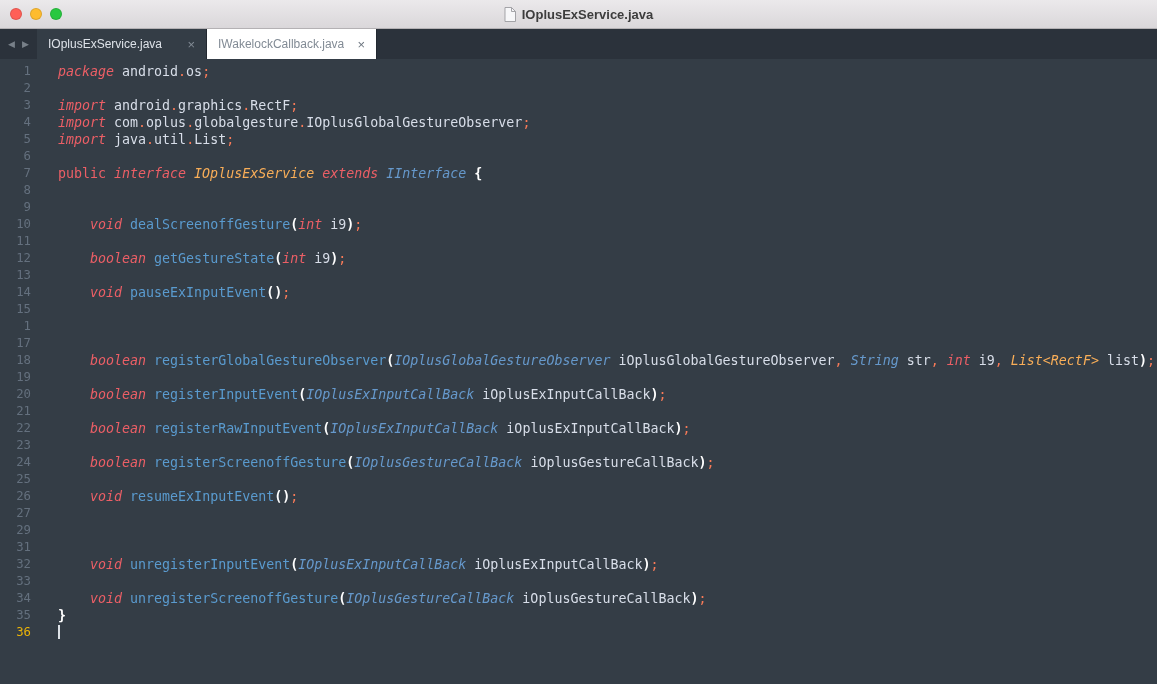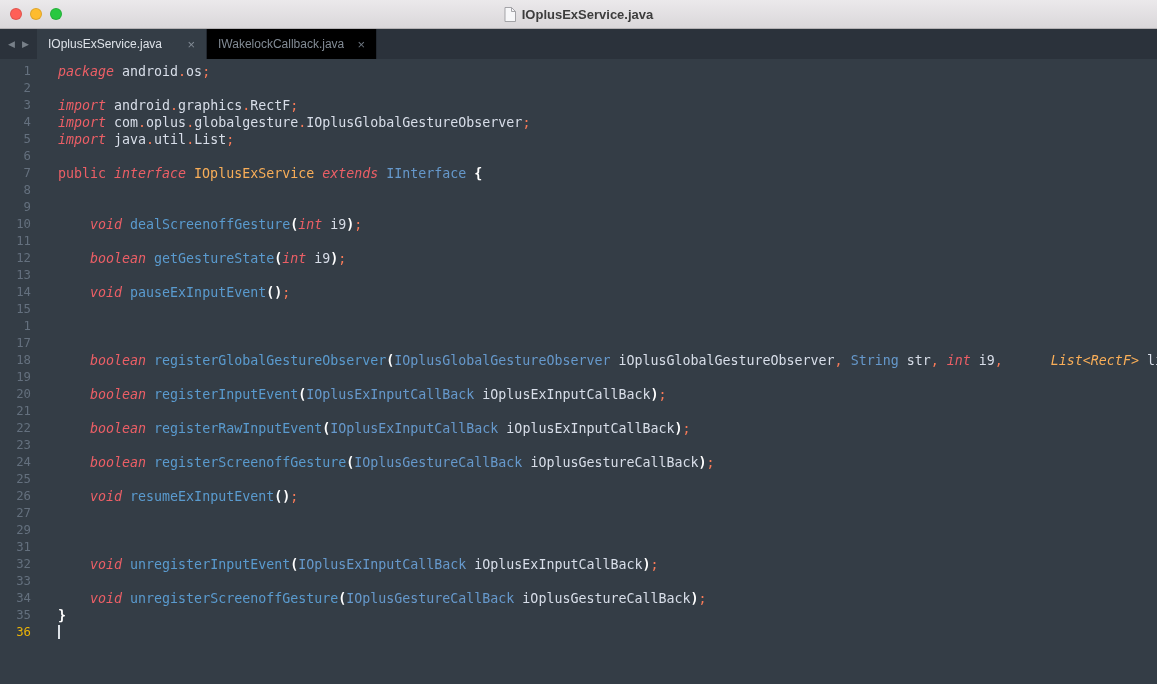--- a/index.html
+++ b/index.html
@@ -33,21 +33,21 @@
     width:37px; display:flex; align-items:center; justify-content:center; gap:7px;
     color:#788089; font-size:9px;
   }
   .nav-arrows span { cursor:default; }
   .tab {
     width:170px;
     display:flex; align-items:center; justify-content:space-between;
     padding:0 11px;
     font-size:12px; color:#828b95;
     border-right:1px solid #222830;
-    background:#000000;
+    background:#ffffff;
   }
   .tab.active { background:#343d46; color:#dde2e8; }
   .tab-label { white-space:nowrap; overflow:hidden; }
   .tab-close { color:#6d7680; font-size:13px; line-height:13px; padding-left:8px; }
   .tab.active .tab-close { color:#828b95; }
 
   
   .editor {
     height:625px;
     background:#343d46;
@@ -60,24 +60,24 @@
   .gutter {
     flex:0 0 31px; text-align:right;
     color:#64707e; font-size:12.3px;
   }
   .gutter.cur { color:#eab308; }
   .code { margin-left:27px; white-space:pre; color:#d8dee9; }
 
   
   .k  { color:#ec5f66; }
   .ki { color:#ec5f66; font-style:italic; }
-  .t  { color:#6699cc; }
-  .to { color:#f9ae58; font-style:italic;margin-left:40px; }
+  .t  { color:#6699cc; font-style:italic; }
+  .to { color:#f9ae58; font-style:italic; }
   .f  { color:#5a9bcf; }
-  .c  { color:#f9ae58; }
+  .c  { color:#f9ae58;font-style:italic; }
   .s  { color:#99c794; }
   .p  { color:#f97b58; }
   .w  { color:#d8dee9; }
   .b  { color:#ffffff; font-weight:bold; }
 
   .caret {
     display:inline-block; width:2px; height:14px;
     background:#dde2e7; vertical-align:-2px;
   }
 </style>

